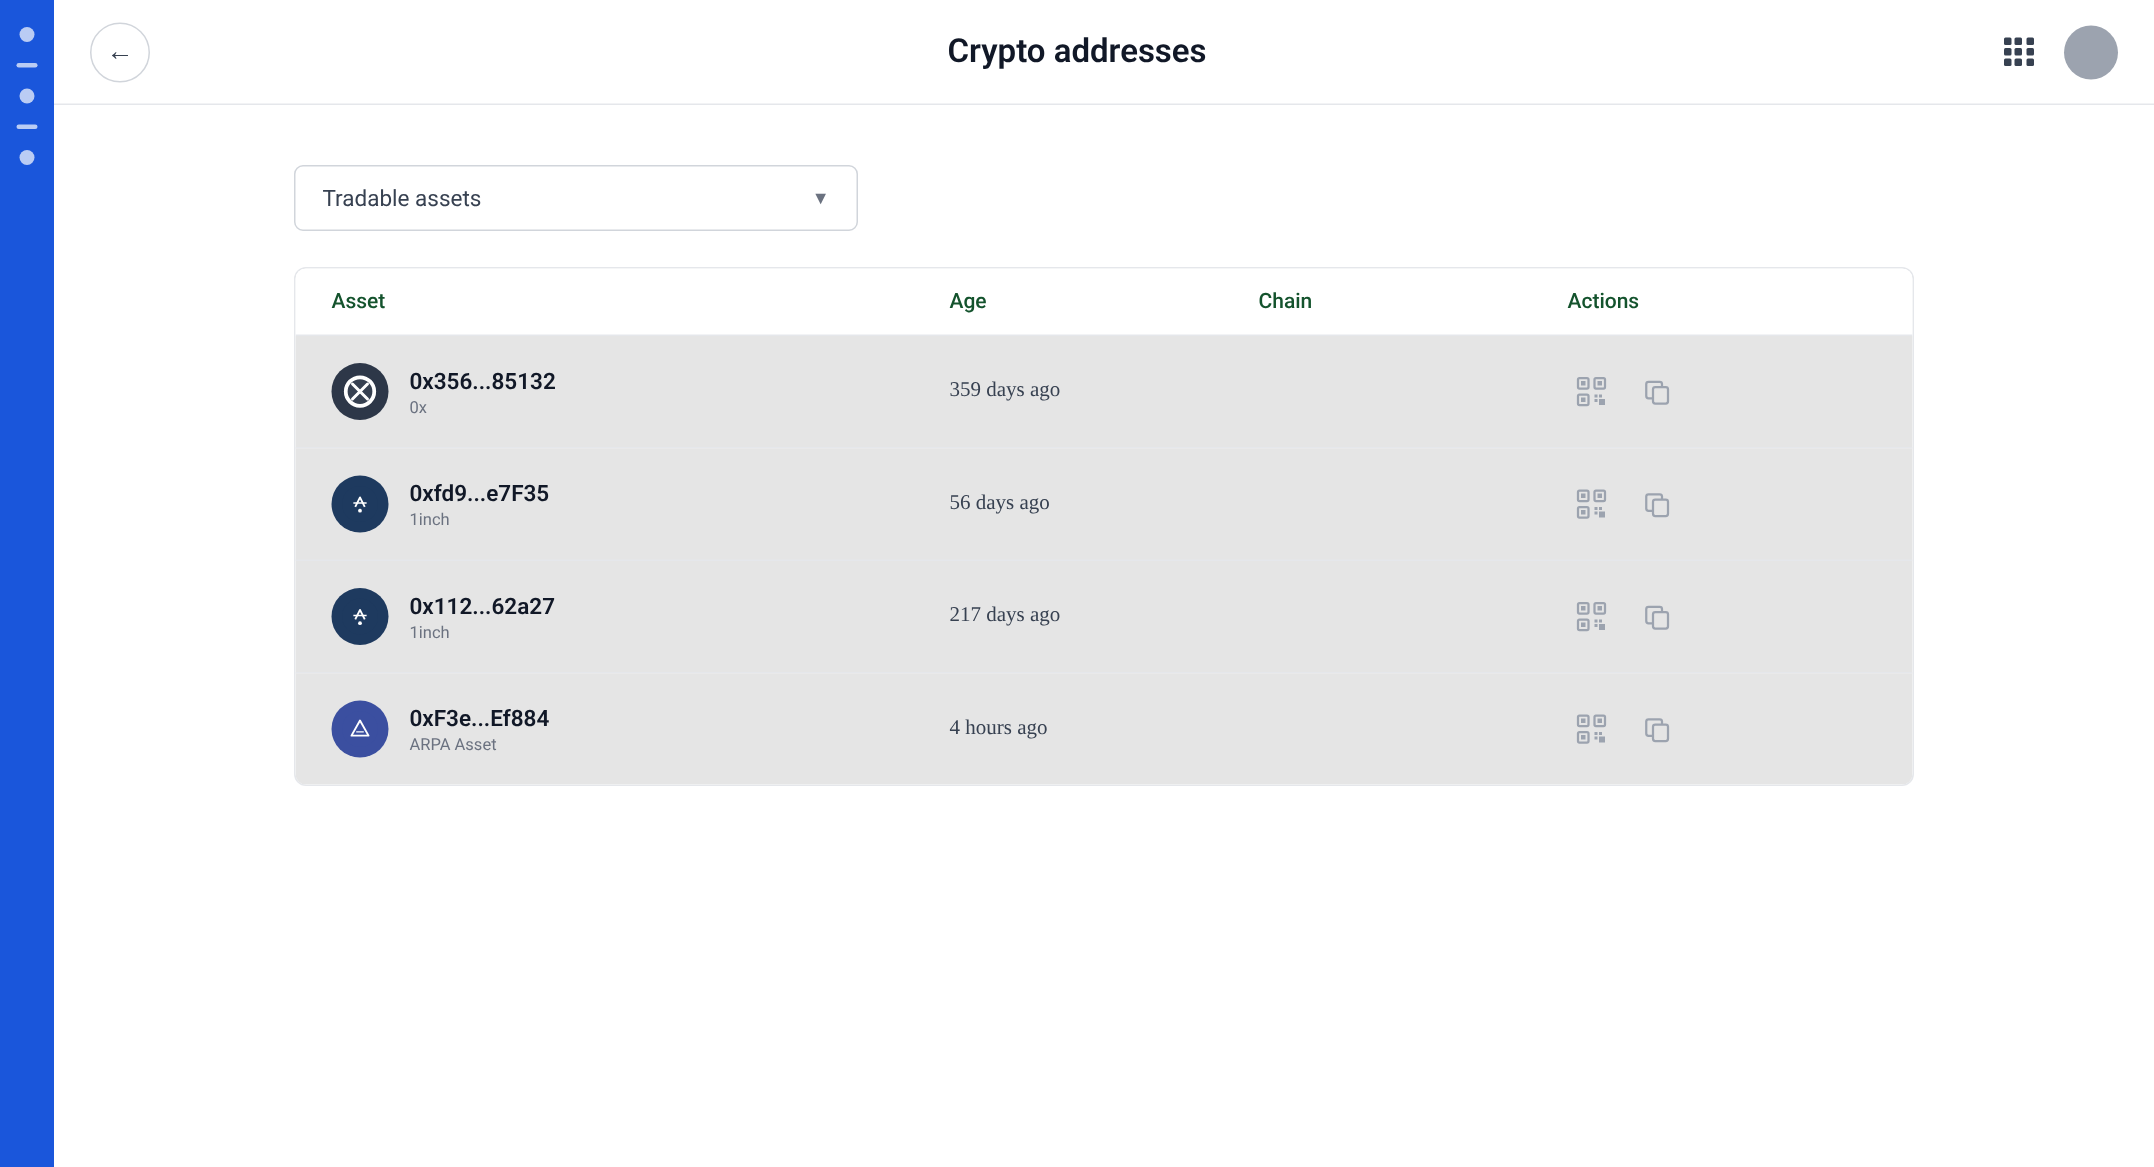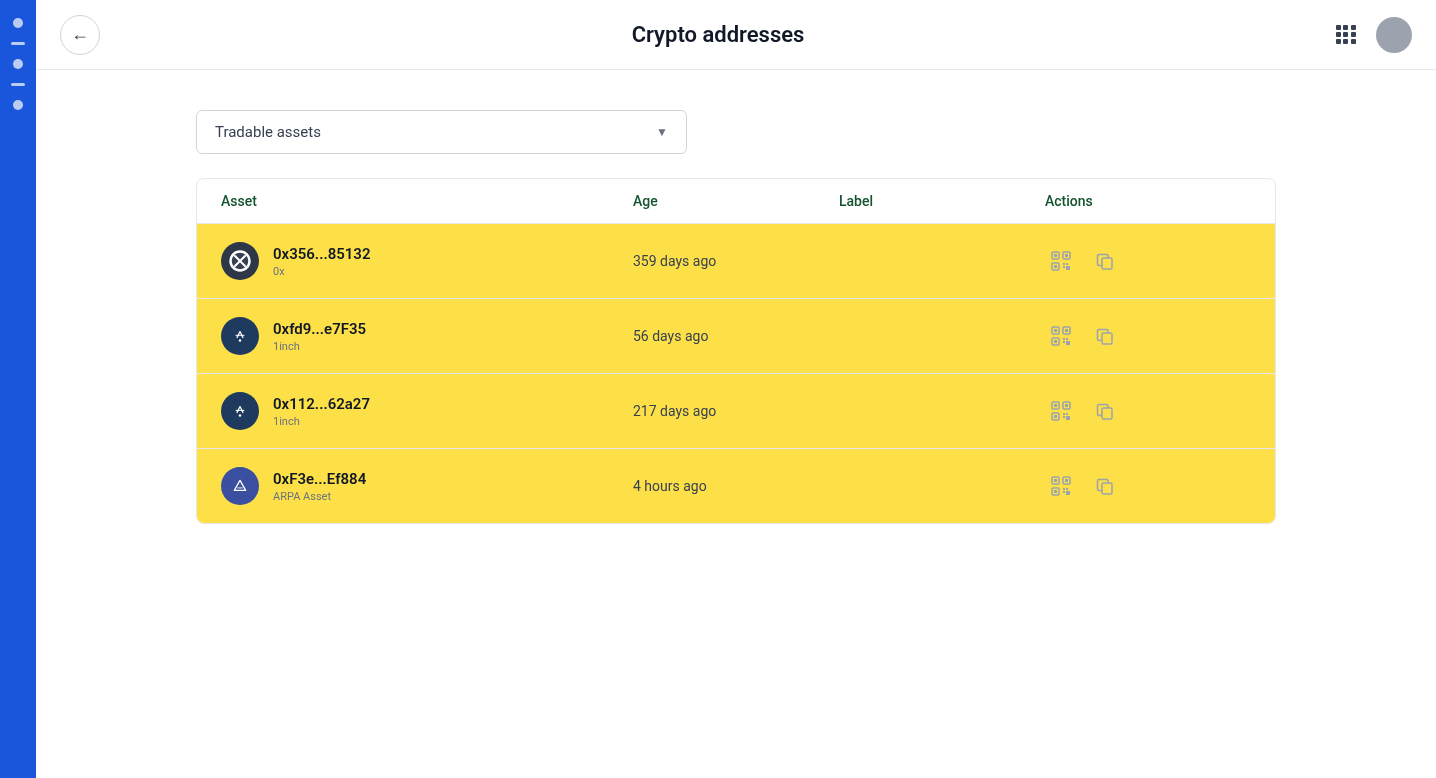--- a/index.html
+++ b/index.html
@@ -126,21 +126,21 @@
     }
 
     
     .dropdown-wrapper {
       margin-bottom: 24px;
     }
     .dropdown {
       display: flex;
       align-items: center;
       justify-content: space-between;
-      width: 491px;
+      width: 376px;
       padding: 12px 18px;
       border: 1.5px solid #d1d5db;
       border-radius: 6px;
       background: #fff;
       cursor: pointer;
       font-size: 15px;
       color: #374151;
       gap: 19px;
     }
     .dropdown-arrow {
@@ -164,21 +164,21 @@
     .table-header-cell {
       font-size: 14px;
       color: #14532d;
       font-weight: 500;
     }
     .table-row {
       display: grid;
       grid-template-columns: 2fr 1fr 1fr 1fr;
       padding: 18px 24px;
       border-bottom: 1.5px solid #e5e7eb;
-      background: #fde047;
+      background: #e5e5e5;
       align-items: center;
     }
     .table-row:last-child {
       border-bottom: none;
     }
     .asset-cell {
       display: flex;
       align-items: center;
       gap: 14px;
     }
@@ -207,20 +207,21 @@
       font-weight: 600;
       color: #111827;
     }
     .asset-label {
       font-size: 11px;
       color: #6b7280;
     }
     .age-cell {
       font-size: 14px;
       color: #374151;
+      font-family: Liberation Serif, serif;
     }
     .label-cell {
       font-size: 14px;
       color: #374151;
     }
     .actions-cell {
       display: flex;
       align-items: center;
       gap: 12px;
     }
@@ -285,21 +286,21 @@
         <span>Tradable assets</span>
         <span class="dropdown-arrow">▼</span>
       </div>
     </div>
 
     <div class="table-container">
 
       <div class="table-header">
         <div class="table-header-cell">Asset</div>
         <div class="table-header-cell">Age</div>
-        <div class="table-header-cell">Label</div>
+        <div class="table-header-cell">Chain</div>
         <div class="table-header-cell">Actions</div>
       </div>
 
       <div class="table-row">
         <div class="asset-cell">
           <div class="asset-icon icon-dark">
             <svg viewBox="0 0 24 24" fill="white" xmlns="http://www.w3.org/2000/svg">
               <circle cx="12" cy="12" r="10" fill="#374151" stroke="white" stroke-width="1.5"></circle>
               <line x1="7" y1="7" x2="17" y2="17" stroke="white" stroke-width="2" stroke-linecap="round"></line>
               <line x1="17" y1="7" x2="7" y2="17" stroke="white" stroke-width="2" stroke-linecap="round"></line>

